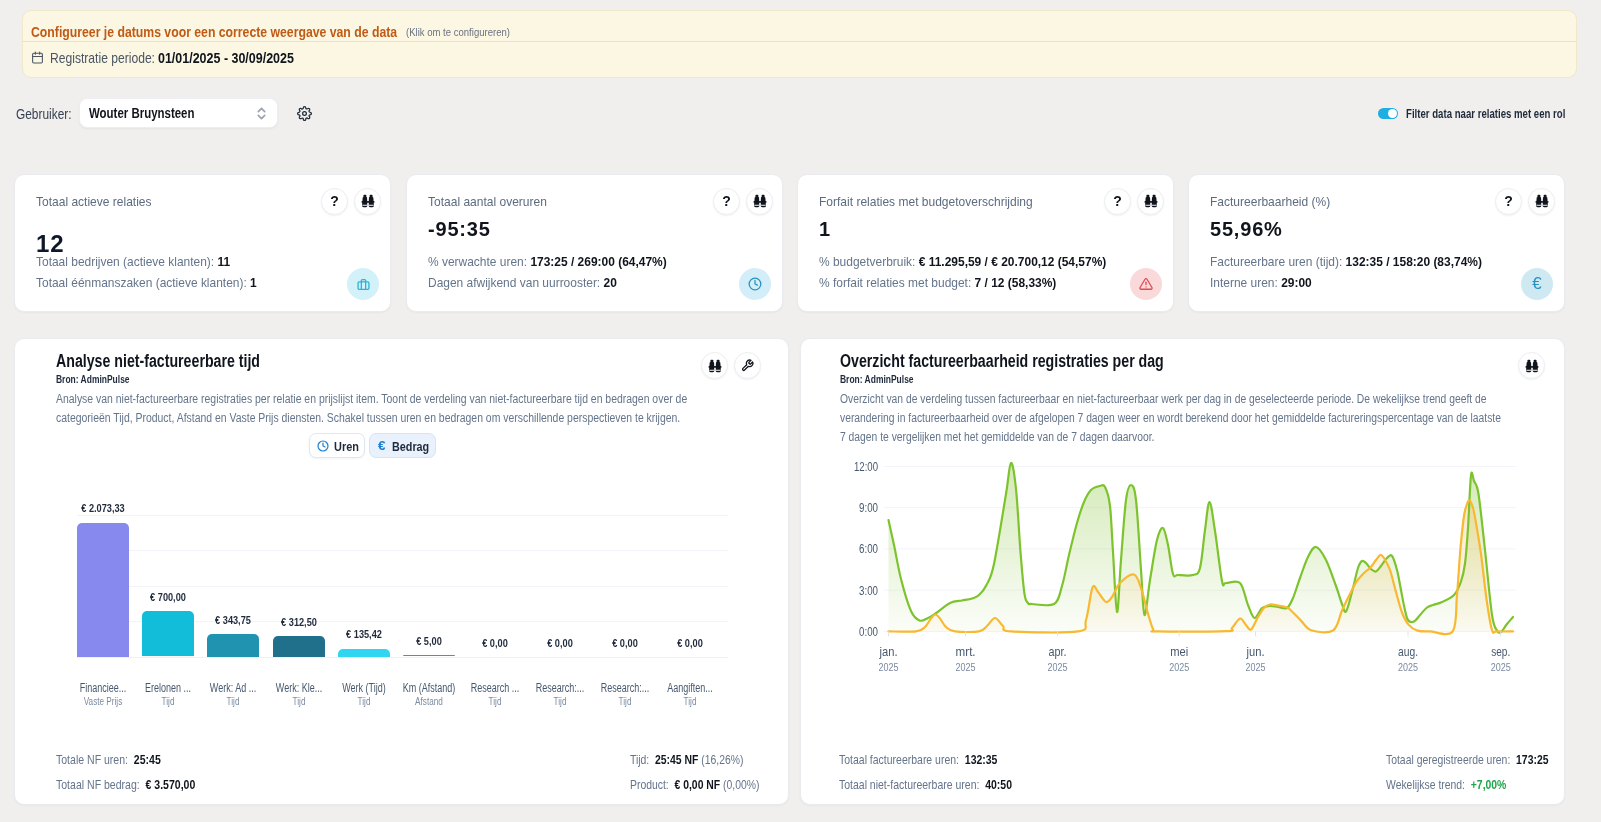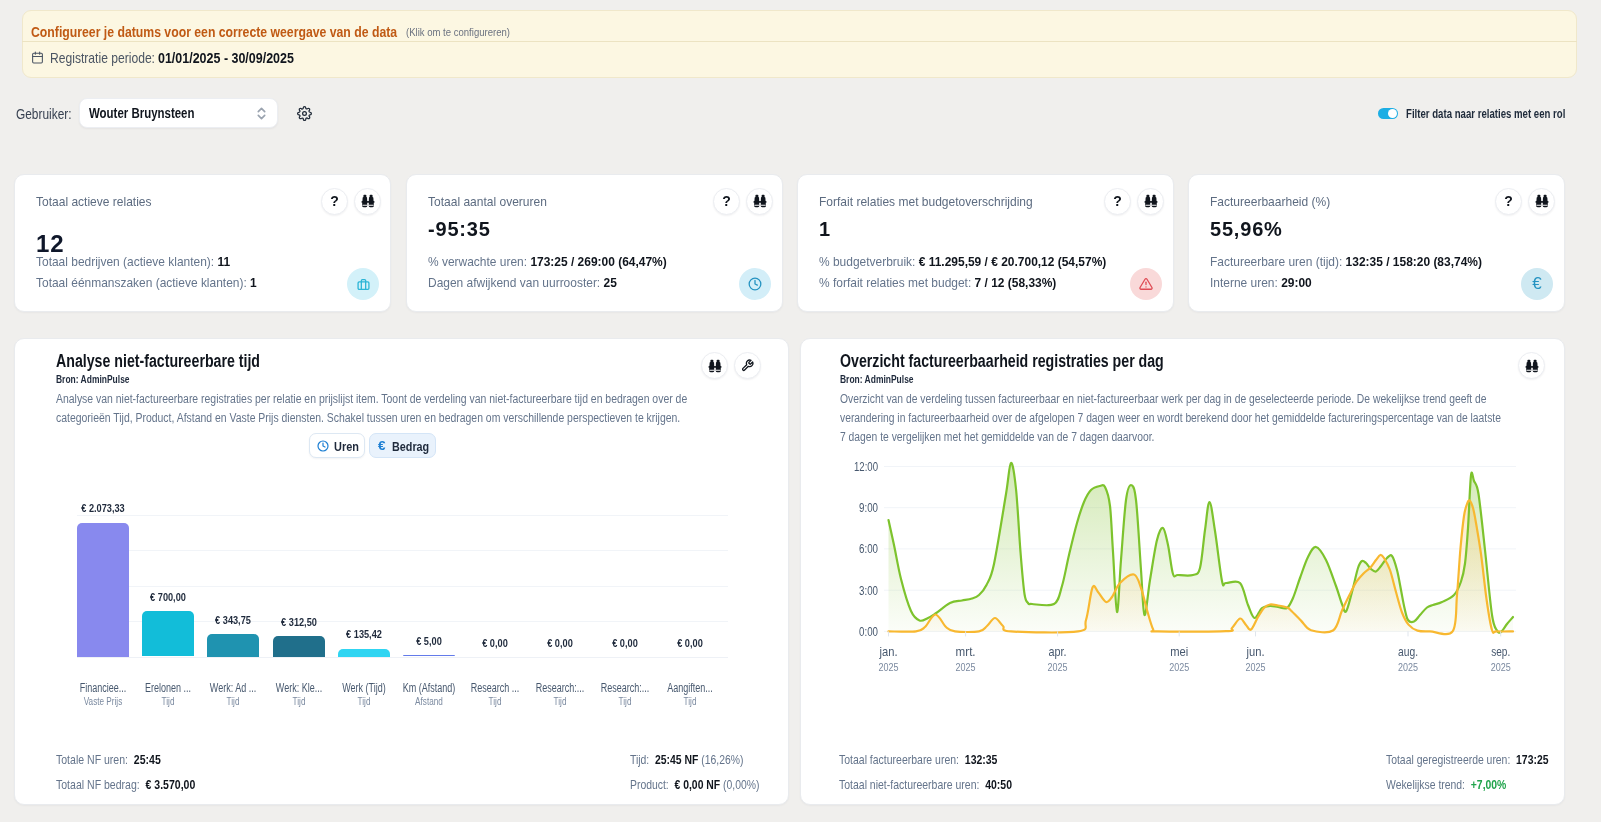--- a/index.html
+++ b/index.html
@@ -71,21 +71,21 @@
 <div class="abs" style="left:347px; top:268px; width:32px; height:32px; border-radius:50%; background:#d3f1f9; display:flex; align-items:center; justify-content:center;">
       <svg width="13" height="13" viewBox="0 0 24 24" fill="none" stroke="#2cb5d6" stroke-width="2.4" stroke-linecap="round" stroke-linejoin="round">
         <rect x="2" y="7" width="20" height="14" rx="2"></rect>
         <path d="M16 21V5a2 2 0 0 0-2-2h-4a2 2 0 0 0-2 2v16"></path>
       </svg>
     </div>
 <div class="card" style="left:406px; top:174px; width:377px; height:138px;"></div>
 <div class="abs" style="left:428px; top:193.5px; font-size:13.5px; color:#5c6b80; transform:scaleX(0.89); transform-origin:0 0; white-space:nowrap;">Totaal aantal overuren</div>
 <div class="abs" style="left:428px; top:218px; font-size:20px; font-weight:bold; color:#10151d; letter-spacing:0.8px; white-space:nowrap;">-95:35</div>
 <div class="abs" style="left:428px; top:254px; font-size:13px; transform:scaleX(0.92); transform-origin:0 0; white-space:nowrap;"><span class="gray">% verwachte uren: </span><span class="b dark">173:25 / 269:00 (64,47%)</span></div>
-<div class="abs" style="left:428px; top:274.5px; font-size:13px; transform:scaleX(0.92); transform-origin:0 0; white-space:nowrap;"><span class="gray">Dagen afwijkend van uurrooster: </span><span class="b dark">25</span></div>
+<div class="abs" style="left:428px; top:274.5px; font-size:13px; transform:scaleX(0.92); transform-origin:0 0; white-space:nowrap;"><span class="gray">Dagen afwijkend van uurrooster: </span><span class="b dark">20</span></div>
 <div class="circbtn" style="left:713px; top:187.5px;">
       <span style="font-size:14px; font-weight:bold; color:#10151d;">?</span>
     </div>
 <div class="circbtn" style="left:746px; top:187.5px;">
       <svg width="14" height="14" viewBox="0 0 16 16">
         <g fill="#10151d">
           <rect x="2.7" y="0.9" width="3.5" height="2.8" rx="1.1"></rect>
           <rect x="9.8" y="0.9" width="3.5" height="2.8" rx="1.1"></rect>
           <path d="M2.9 3.3 H6 Q6.9 3.3 7 4.2 L7.4 8.2 V13.2 Q7.4 15.1 5.5 15.1 H3 Q1.1 15.1 1.2 13.1 L1.9 4.2 Q2 3.3 2.9 3.3 Z"></path>
           <path d="M13.1 3.3 H10 Q9.1 3.3 9 4.2 L8.6 8.2 V13.2 Q8.6 15.1 10.5 15.1 H13 Q14.9 15.1 14.8 13.1 L14.1 4.2 Q14 3.3 13.1 3.3 Z"></path>

